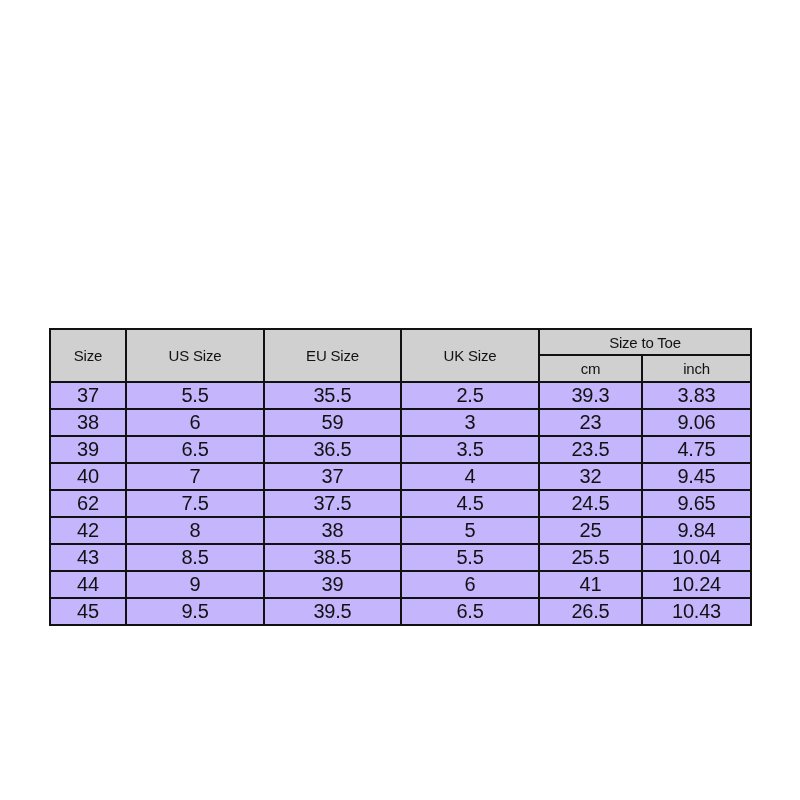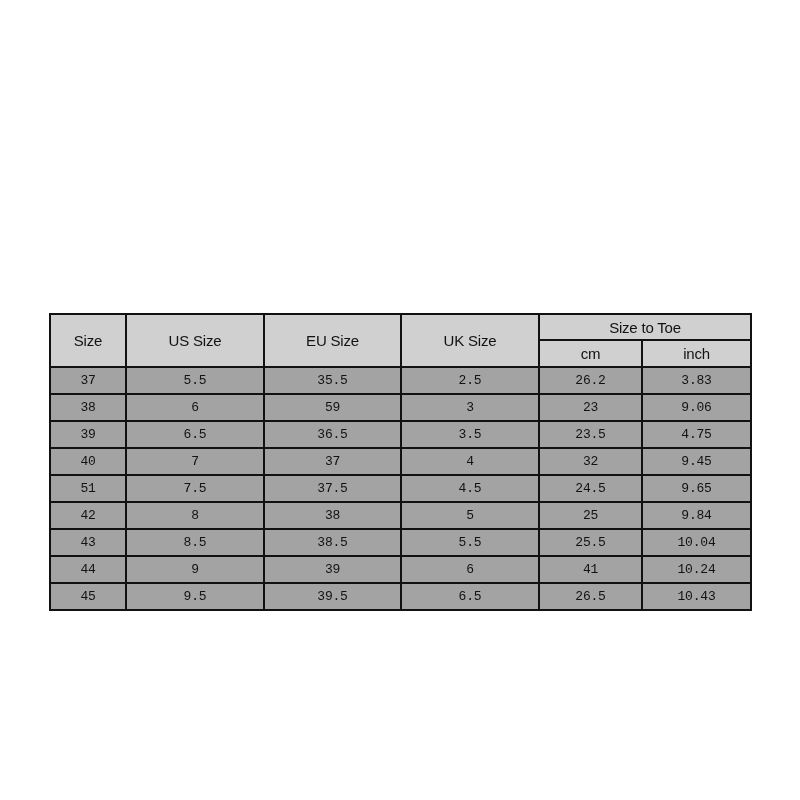--- a/index.html
+++ b/index.html
@@ -12,21 +12,21 @@
     height: 800px;
     position: relative;
     overflow: hidden;
     font-family: "Liberation Sans", "DejaVu Sans", sans-serif;
     -webkit-font-smoothing: antialiased;
   }
 
   #size-chart {
     position: absolute;
     left: 49px;
-    top: 313px;
+    top: 328px;
     width: 701px;
     height: 274px;
     border-collapse: collapse;
     table-layout: fixed;
     background: #ffffff;
   }
 
   #size-chart th,
   #size-chart td {
     border: 2px solid #111111;
@@ -45,23 +45,22 @@
     background: #d0d0d0;
     font-size: 15px;
   }
   .hdr-tall { height: 49px; }
   .hdr-group { height: 24px; }
   .hdr-sub   { height: 25px; margin-left: 23px; }
 
   
   #size-chart tbody td {
     height: 25px;
-    font-size: 13px;
-    background: #a3a3a3;
-    font-family: Liberation Mono, monospace;
+    font-size: 20px;
+    background: #c4b5fd;
   }
 
   
   col.c-size  { width: 76px;  }
   col.c-us    { width: 138px; }
   col.c-eu    { width: 137px; }
   col.c-uk    { width: 138px; }
   col.c-cm    { width: 103px; }
   col.c-inch  { width: 109px; }
 </style>
@@ -91,21 +90,21 @@
       <th class="hdr-sub">inch</th>
     </tr>
   </thead>
 
   <tbody>
     <tr>
       <td>37</td>
       <td>5.5</td>
       <td>35.5</td>
       <td>2.5</td>
-      <td>26.2</td>
+      <td>39.3</td>
       <td>3.83</td>
     </tr>
     <tr>
       <td>38</td>
       <td>6</td>
       <td>59</td>
       <td>3</td>
       <td>23</td>
       <td>9.06</td>
     </tr>
@@ -119,21 +118,21 @@
     </tr>
     <tr>
       <td>40</td>
       <td>7</td>
       <td>37</td>
       <td>4</td>
       <td>32</td>
       <td>9.45</td>
     </tr>
     <tr>
-      <td>51</td>
+      <td>62</td>
       <td>7.5</td>
       <td>37.5</td>
       <td>4.5</td>
       <td>24.5</td>
       <td>9.65</td>
     </tr>
     <tr>
       <td>42</td>
       <td>8</td>
       <td>38</td>

